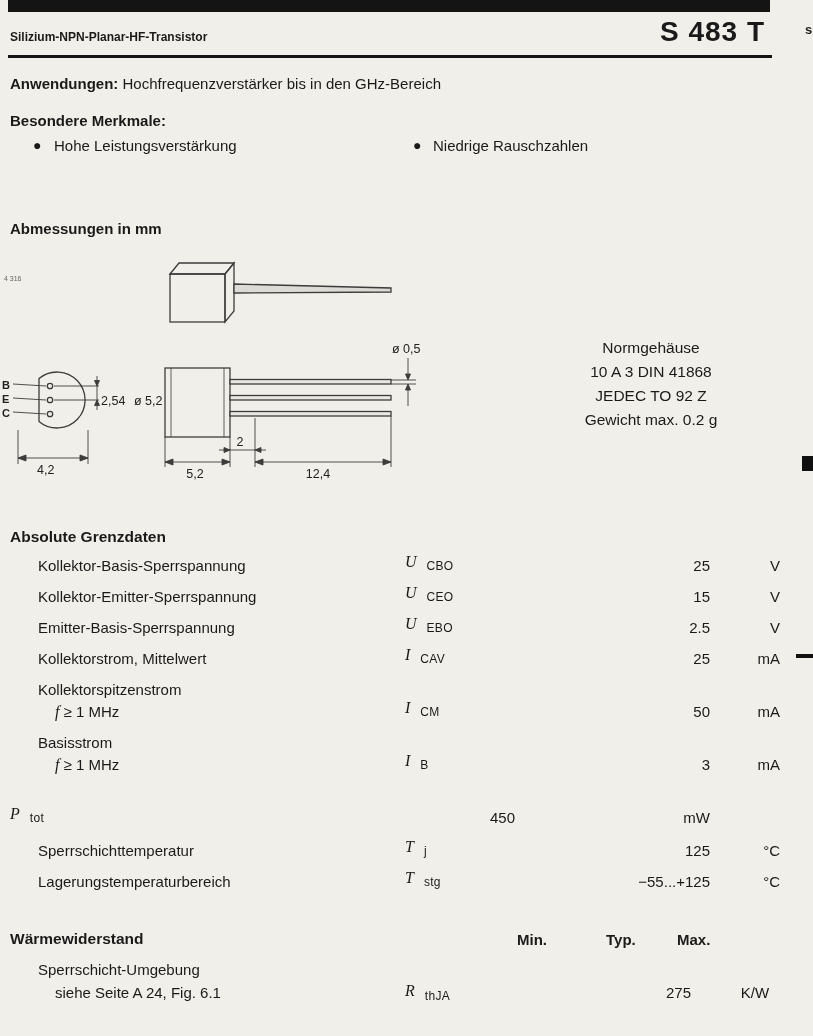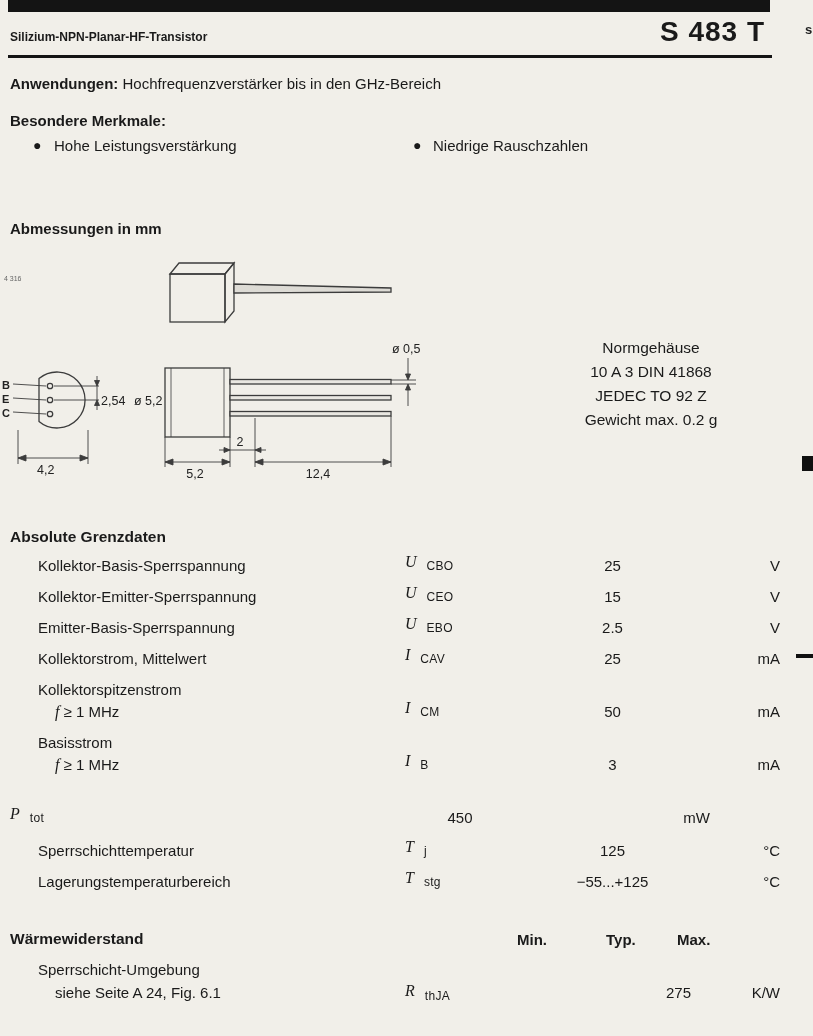--- a/index.html
+++ b/index.html
@@ -10,21 +10,21 @@
   .fs16{font-size:15.5px}
   .rule{background:#141414}
   .sym{font-family:"Liberation Serif",serif;font-style:italic;font-size:16px}
   .sub{font-family:"Liberation Sans",sans-serif;font-style:normal;font-size:12px;margin-left:10px;vertical-align:-3.5px;letter-spacing:.3px}
   .table{position:absolute;left:10px;top:550px;width:770px;font-size:15px}
   .trow{display:grid;grid-template-columns:395px 110px 195px 1fr;align-items:end;box-sizing:border-box;padding-bottom:4px}
   .h31{height:31px}.h33{height:33px}.h53{height:53px}
   .c-param{padding-left:28px;line-height:22px}
   .cond{padding-left:17px}
   .c-sym{line-height:22px}
-  .c-val{text-align:center;line-height:22px}
+  .c-val{text-align:right;line-height:22px}
   .c-unit{text-align:right;line-height:22px}
   .pkg{line-height:24px;text-align:center;font-size:15.5px}
   .mark{background:#101010}
 </style>
 </head>
 <body>
 
 <div class="abs rule" style="left:8px;top:0;width:762px;height:12px"></div>
 <span class="abs b" style="left:805px;top:22px;font-size:13px;color:#222">s</span>
 
@@ -206,14 +206,14 @@
 <div>
   <span class="abs b fs16" style="left:10px;top:930px">Wärmewiderstand</span>
   <span class="abs b fs15" style="left:517px;top:931px">Min.</span>
   <span class="abs b fs15" style="left:606px;top:931px">Typ.</span>
   <span class="abs b fs15" style="left:677px;top:931px">Max.</span>
 
   <span class="abs fs15" style="left:38px;top:961px">Sperrschicht-Umgebung</span>
   <span class="abs fs15" style="left:55px;top:984px">siehe Seite A 24, Fig. 6.1</span>
   <span class="abs" style="left:405px;top:982px"><span class="sym">R</span><span class="sub">thJA</span></span>
   <span class="abs fs15" style="left:666px;top:984px">275</span>
-  <span class="abs fs15" style="left:730px;top:984px;width:50px;text-align:right">K/W</span>
+  <span class="abs fs15" style="left:730px;top:984px;width:50px;text-align:center">K/W</span>
 </div>
 
 </body></html>

